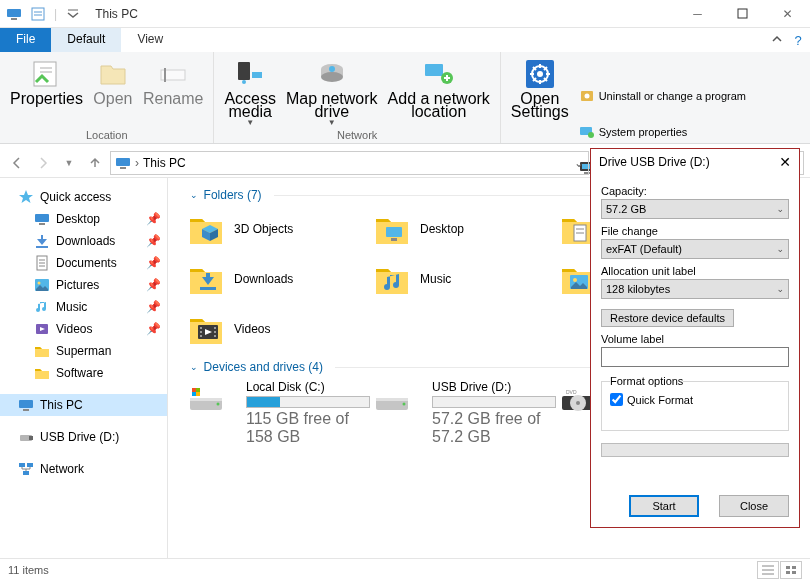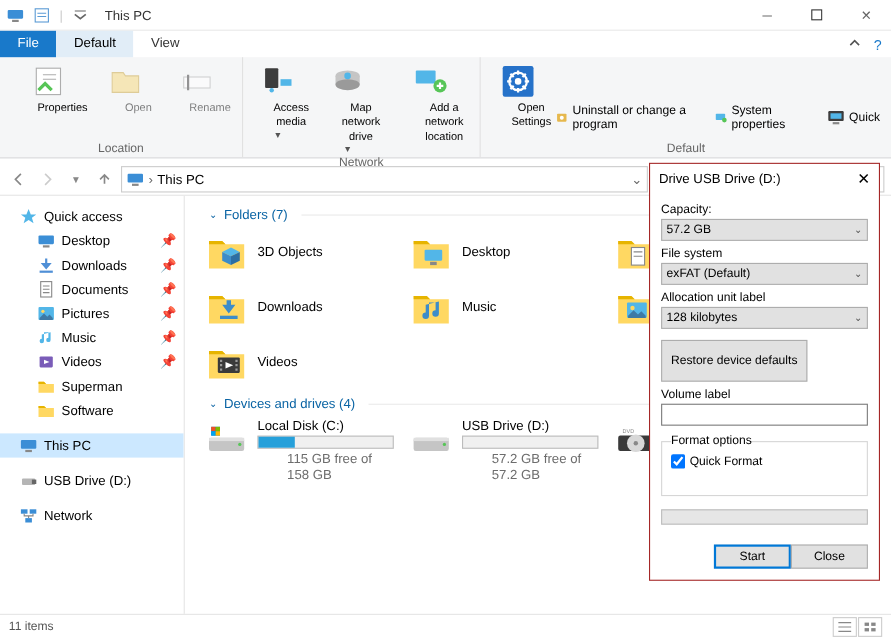--- a/index.html
+++ b/index.html
@@ -23,23 +23,23 @@
 .tab-help { width: 24px; display: flex; align-items: center; justify-content: center; color: #1979ca; font-size: 13px; cursor: pointer; }
 .tab-collapse { width: 18px; display: flex; align-items: center; justify-content: center; cursor: pointer; }
 
 
 .ribbon { height: 92px; background: #f5f6f7; border-bottom: 1px solid #dadbdc; display: flex; }
 .ribbon-group { border-right: 1px solid #e1e1e1; padding: 4px 6px 2px 6px; display: flex; flex-direction: column; }
 .ribbon-group-items { display: flex; flex: 1; gap: 2px; }
 .ribbon-big { display: flex; flex-direction: column; align-items: center; justify-content: flex-start; cursor: pointer; padding: 2px 4px 0 4px; min-width: 48px; }
 .ribbon-big.disabled { opacity: 0.5; cursor: default; }
 .ribbon-big-icon { width: 32px; height: 32px; display: flex; align-items: center; justify-content: center; }
-.ribbon-big-label { font-size: 10px; text-align: center; margin-top: 2px; line-height: 13px; margin-left: 24px; }
+.ribbon-big-label { font-size: 16px; text-align: center; margin-top: 2px; line-height: 13px; }
 .ribbon-group-label { text-align: center; font-size: 11px; color: #666; margin-top: 2px; }
-.ribbon-small-col { display: flex; gap: 16px; justify-content: flex-start; padding-top: 2px; margin-top: 28px; }
+.ribbon-small-col { display: flex; flex-direction: column; gap: 16px; justify-content: flex-start; padding-top: 2px; margin-top: 28px; }
 .ribbon-small { display: flex; align-items: center; gap: 4px; font-size: 11px; cursor: pointer; padding: 2px 4px; }
 .ribbon-small-icon { width: 16px; height: 16px; }
 
 
 .navbar { height: 30px; display: flex; align-items: center; gap: 4px; padding: 2px 6px; border-bottom: 1px solid #e5e5e5; margin-top: 4px; }
 .nav-btn { width: 22px; height: 22px; display: flex; align-items: center; justify-content: center; color: #888; cursor: pointer; }
 .addr { flex: 1; height: 24px; border: 1px solid #ccc; display: flex; align-items: center; padding: 0 4px; gap: 4px; }
 .addr .caret { color: #666; }
 .nav-refresh { width: 24px; height: 24px; border: 1px solid #ccc; display: flex; align-items: center; justify-content: center; color: #1979ca; cursor: pointer; margin-left: -1px; }
 .searchbox { width: 178px; height: 24px; border: 1px solid #ccc; display: flex; align-items: center; padding: 0 4px; color: #888; cursor: text; margin-left: 6px; }
@@ -57,47 +57,47 @@
 
 
 .content { flex: 1; padding: 6px 10px; overflow: hidden; position: relative; }
 .section-header { display: flex; align-items: center; gap: 6px; color: #0a64a4; font-size: 12px; margin: 4px 0 2px 12px; cursor: pointer; }
 .section-header .chev { font-size: 9px; }
 .folder-grid { display: flex; flex-wrap: wrap; gap: 0; }
 .folder-item { width: 186px; height: 50px; display: flex; align-items: center; gap: 8px; padding: 4px 8px; cursor: pointer; }
 .folder-icon { width: 40px; height: 40px; flex-shrink: 0; }
 .folder-label { font-size: 12px; }
 
-.drive-item { width: 186px; display: flex; gap: 8px; padding: 4px 8px; cursor: pointer; align-items: flex-start; }
+.drive-item { width: 186px; display: flex; gap: 20px; padding: 4px 8px; cursor: pointer; align-items: flex-start; }
 .drive-icon { width: 40px; height: 40px; flex-shrink: 0; }
 .drive-meta { display: flex; flex-direction: column; gap: 2px; }
 .drive-bar { width: 124px; height: 12px; border: 1px solid #bcbcbc; background: #f0f0f0; position: relative; }
 .drive-bar-fill { height: 100%; background: #26a0da; }
-.drive-free { font-size: 12px; color: #6d6d6d; margin-left: 27px; }
+.drive-free { font-size: 16px; color: #6d6d6d; }
 
 
 .statusbar { height: 22px; border-top: 1px solid #e5e5e5; display: flex; align-items: center; padding: 0 8px; font-size: 11px; color: #555; position: absolute; bottom: 0; left: 0; right: 0; background: #fff; }
 .view-toggles { margin-left: auto; display: flex; gap: 1px; }
 .view-toggle { width: 22px; height: 18px; border: 1px solid #ccc; display: flex; align-items: center; justify-content: center; cursor: pointer; }
 
 
 .dialog { position: absolute; top: 148px; right: 10px; width: 210px; height: 380px; background: #fff; border: 1px solid #a52727; z-index: 100; display: flex; flex-direction: column; font-size: 11px; }
 .dialog-title { height: 26px; display: flex; align-items: center; padding: 0 8px; font-size: 12px; }
 .dialog-close { margin-left: auto; cursor: pointer; font-size: 14px; }
 .dialog-body { padding: 4px 10px; flex: 1; overflow: hidden; }
 .dlabel { margin-top: 6px; margin-bottom: 2px; display: block; }
 .dselect { width: 100%; height: 20px; border: 1px solid #adadad; background: #e1e1e1; display: flex; align-items: center; padding: 0 4px; cursor: pointer; position: relative; }
 .dselect .dd { margin-left: auto; font-size: 9px; color: #555; }
-.dbutton { height: 38px; border: 1px solid #adadad; background: #e1e1e1; padding: 0 8px; display: inline-flex; align-items: center; cursor: pointer; margin-top: 10px; }
+.dbutton { height: 18px; border: 1px solid #adadad; background: #e1e1e1; padding: 0 8px; display: inline-flex; align-items: center; cursor: pointer; margin-top: 10px; }
 .dinput { width: 100%; height: 20px; border: 1px solid #7a7a7a; background: #fff; }
 .dfieldset { border: 1px solid #d6d6d6; margin-top: 8px; padding: 6px 24px 24px 8px; }
 .dfieldset legend { font-size: 11px; }
 .dcheck { display: flex; align-items: flex-end; gap: 4px; }
 .dprogress { width: 100%; height: 14px; border: 1px solid #bcbcbc; background: #e6e6e6; margin-top: 12px; }
-.dialog-actions { display: flex; gap: 0; justify-content: flex-end; padding: 8px 10px 10px 10px; text-align: center; }
+.dialog-actions { display: flex; gap: 20px; justify-content: flex-end; padding: 8px 10px 10px 10px; text-align: center; }
 .dact { width: 70px; height: 22px; border: 1px solid #adadad; background: #e1e1e1; display: flex; align-items: center; justify-content: center; cursor: pointer; }
 .dact.primary { border: 2px solid #0078d7; }
 
 
 .fc-yellow { fill: #ffd862; }
 .fc-yellow-dark { fill: #e6b400; }
 </style>
 </head>
 <body>
 
@@ -555,21 +555,21 @@
     <span>Drive USB Drive (D:)</span>
     <span class="dialog-close">✕</span>
   </div>
   <div class="dialog-body">
     <span class="dlabel">Capacity:</span>
     <div class="dselect">
         <span>57.2 GB</span>
         <span class="dd">⌄</span>
       </div>
 
-    <span class="dlabel">File system</span>
+    <span class="dlabel">File change</span>
     <div class="dselect">
         <span>exFAT (Default)</span>
         <span class="dd">⌄</span>
       </div>
 
     <span class="dlabel">Allocation unit label</span>
     <div class="dselect">
         <span>128 kilobytes</span>
         <span class="dd">⌄</span>
       </div>

